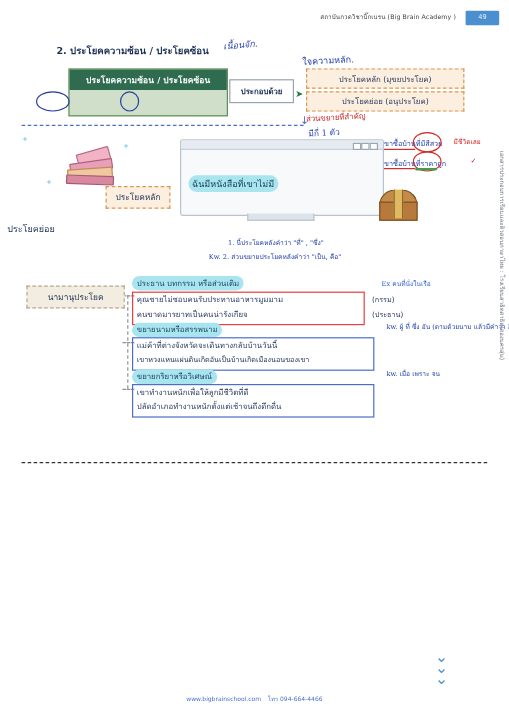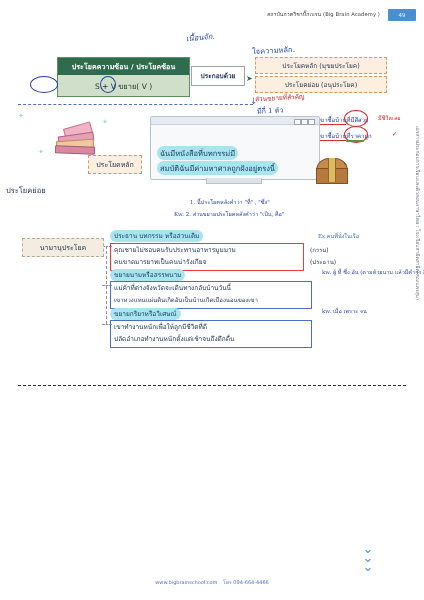--- a/index.html
+++ b/index.html
@@ -213,25 +213,25 @@
 </head>
 <body>
 
 <div class="page">
 
   <div class="hdr">
     <div class="hdr-txt">สถาบันกวดวิชาบิ๊กเบรน (Big Brain Academy )</div>
     <div class="hdr-page">49</div>
   </div>
 
+  <div class="title">2. ประโยคความซ้อน / ประโยคซ้อน</div>
   <div class="title-note hw">เนื้อนจัก.</div>
 
   <div class="greenbox">
     <div class="g1">ประโยคความซ้อน / ประโยคซ้อน</div>
-    <div class="g2">S + V ขยาย( V )</div>
   </div>
   <div class="circ-sv"></div>
   <div class="circ-v"></div>
 
   <div class="compose">ประกอบด้วย</div>
 
   <div class="note blue n-jit hw">ใจความหลัก.</div>
   <div class="obox o2">ประโยคย่อย (อนุประโยค)</div>
   <div class="obox o1">ประโยคหลัก (มุขยประโยค)</div>
   <div class="arrow-o">➤</div>
@@ -264,22 +264,21 @@
   </div>
 
   <div class="chip c0">ประโยคหลัก</div>
 
   <div class="monitor">
     <div class="mon-bar">
       <div class="mon-btn b1"></div>
       <div class="mon-btn b2"></div>
       <div class="mon-btn b3"></div>
     </div>
-    <div class="hl l1">ฉันมีหนังสือที่บทกรรม่มี</div>
-    <div class="hl l2">สมบัติฉันมีค่ามหาศาลถูกฝังอยู่ตรงนี้</div>
+    <div class="hl l1">ฉันมีหนังสือที่เขาไม่มี</div>
   </div>
   <div class="mon-stand"></div>
 
   <div class="chest">
     <div class="chest-lid"></div>
       <div class="chest-body"></div>
       <div class="chest-band"></div>
   </div>
 
   <div class="sec-label">ประโยคย่อย</div>

